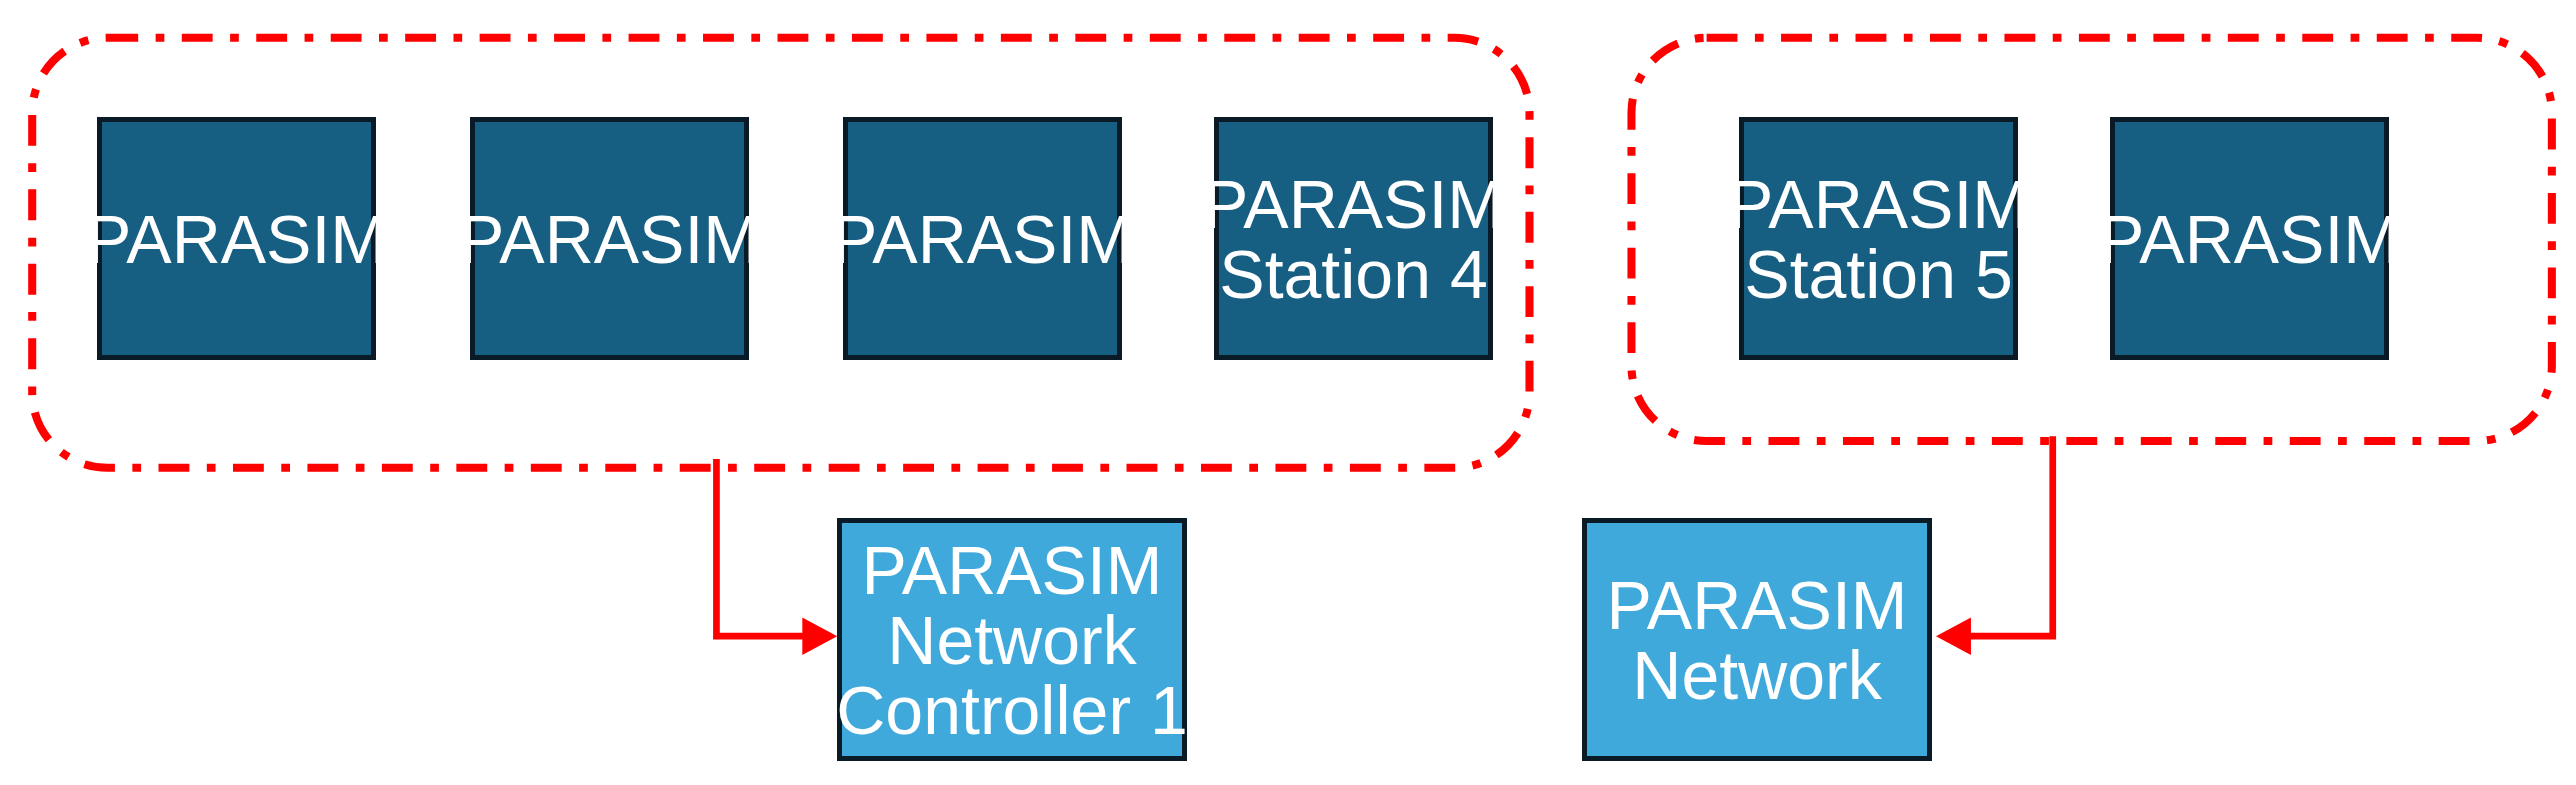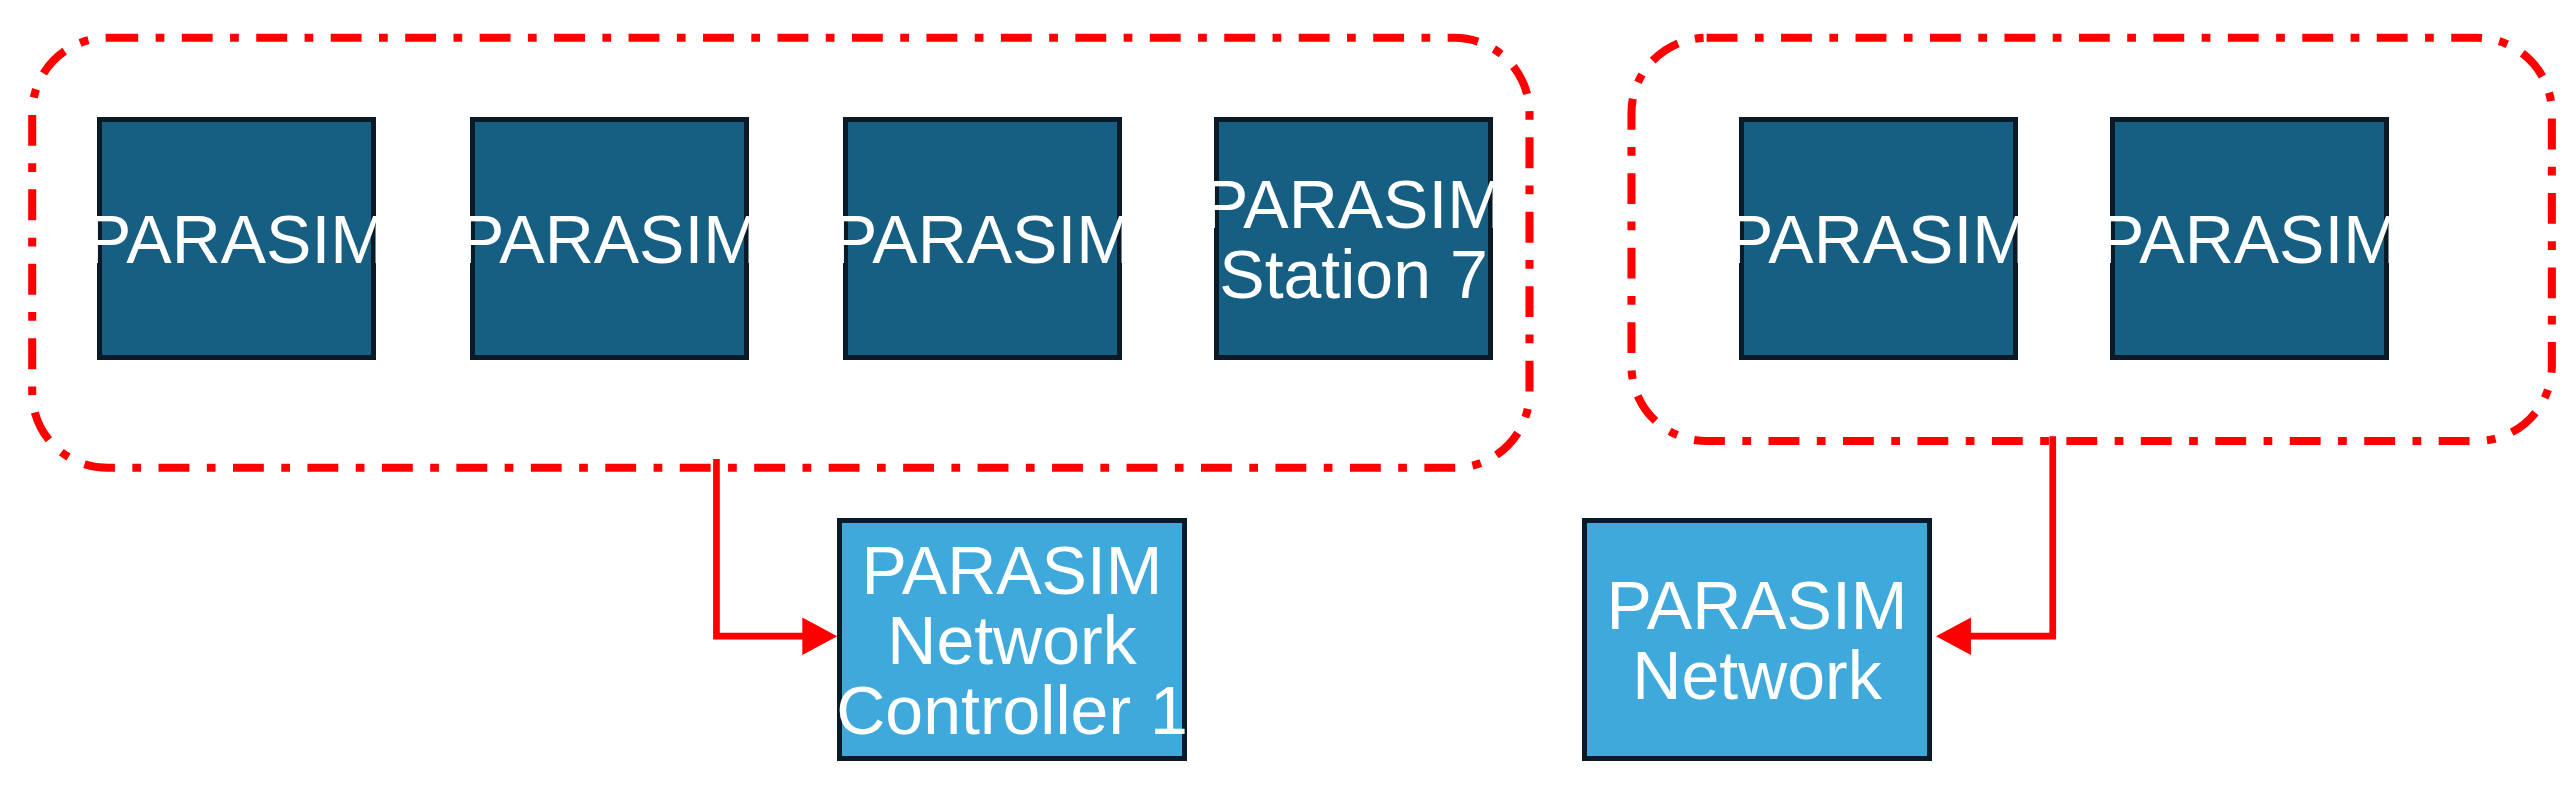--- a/index.html
+++ b/index.html
@@ -78,24 +78,25 @@
     <div>PARASIM</div>
   </div>
   <div class="node station s2">
     <div>PARASIM</div>
   </div>
   <div class="node station s3">
     <div>PARASIM</div>
   </div>
   <div class="node station s4">
     <div>PARASIM</div>
-    <div>Station 7</div>
+    <div>Station 4</div>
   </div>
   <div class="node station s5">
     <div>PARASIM</div>
+    <div>Station 5</div>
   </div>
   <div class="node station s6">
     <div>PARASIM</div>
   </div>
 
   <div class="node controller c1">
     <div>PARASIM</div>
     <div>Network</div>
     <div>Controller 1</div>
   </div>

